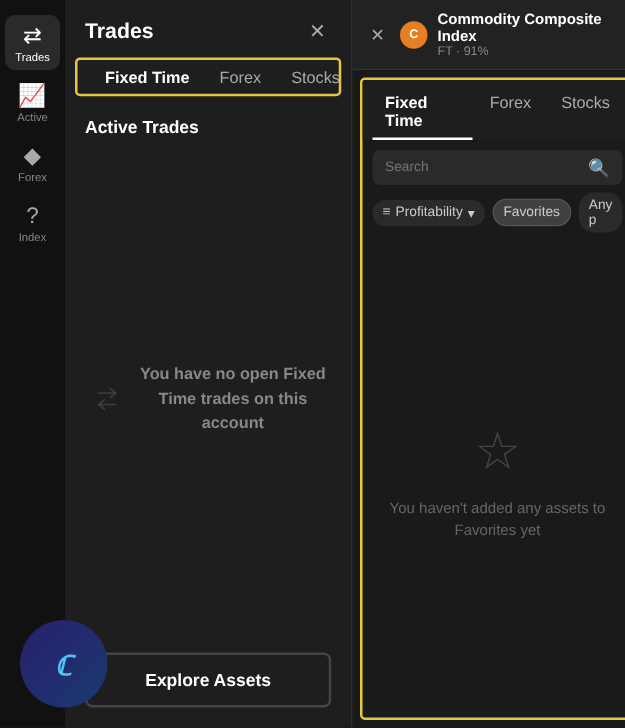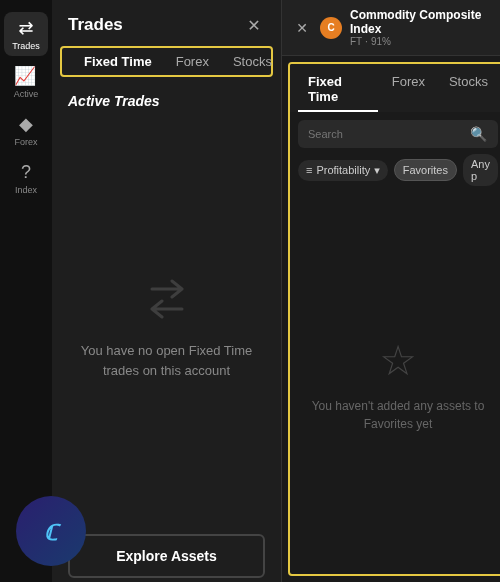--- a/index.html
+++ b/index.html
@@ -106,48 +106,47 @@
     .tab-item.active {
       color: #fff;
       font-weight: 600;
     }
 
     .active-trades-label {
       padding: 8px 16px 6px;
       font-size: 14px;
       font-weight: 600;
       color: #fff;
-      font-style: italic;
     }
 
     .empty-state {
       display: flex;
-      flex-direction: column;
       align-items: center;
       justify-content: center;
       flex: 1;
       gap: 12px;
       padding: 20px;
+      font-weight: bold;
     }
 
     .swap-icon {
       width: 60px;
       height: 60px;
       opacity: 0.3;
     }
 
     .empty-text {
       font-size: 13px;
       color: #888;
       text-align: center;
       line-height: 1.5;
     }
 
     .explore-btn {
-      margin: 0 16px 4px;
+      margin: 0 16px 16px;
       padding: 12px;
       background: transparent;
       border: 2px solid #444;
       border-radius: 6px;
       color: #fff;
       font-size: 14px;
       font-weight: 600;
       cursor: pointer;
       text-align: center;
     }

